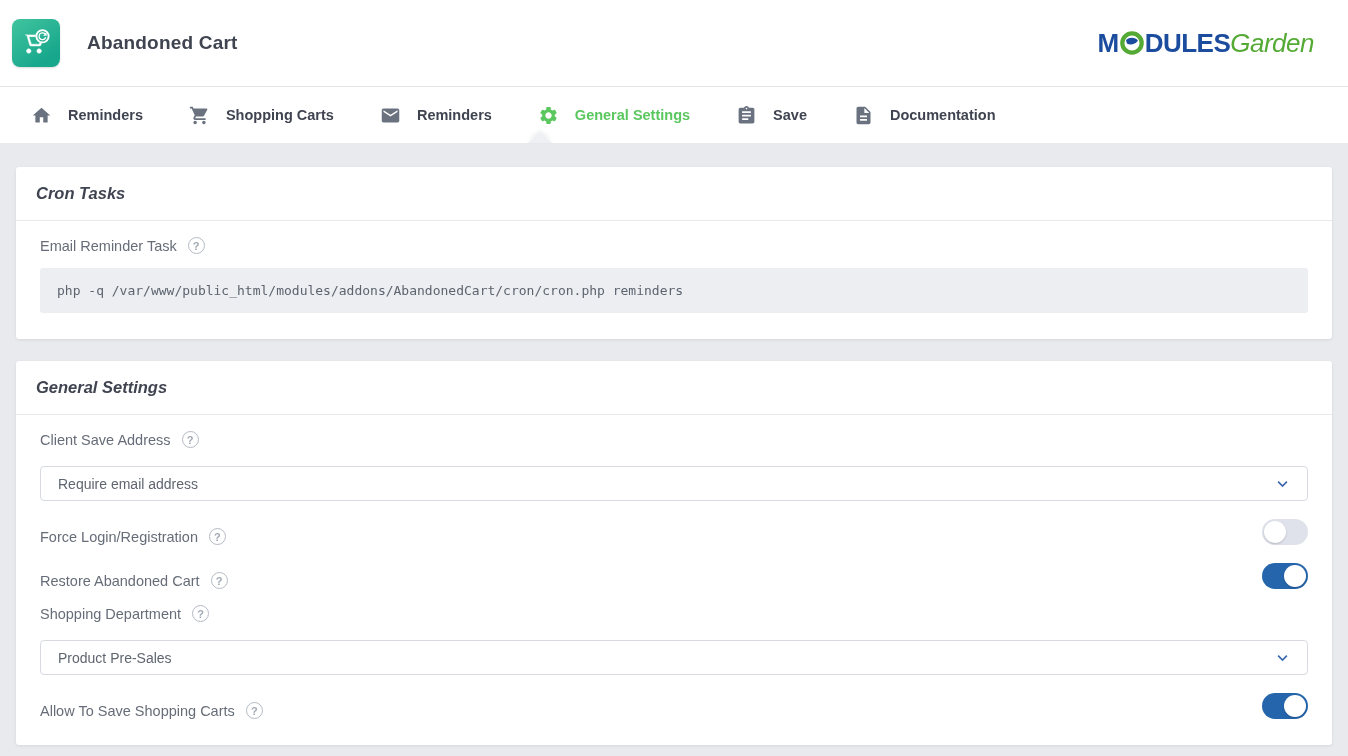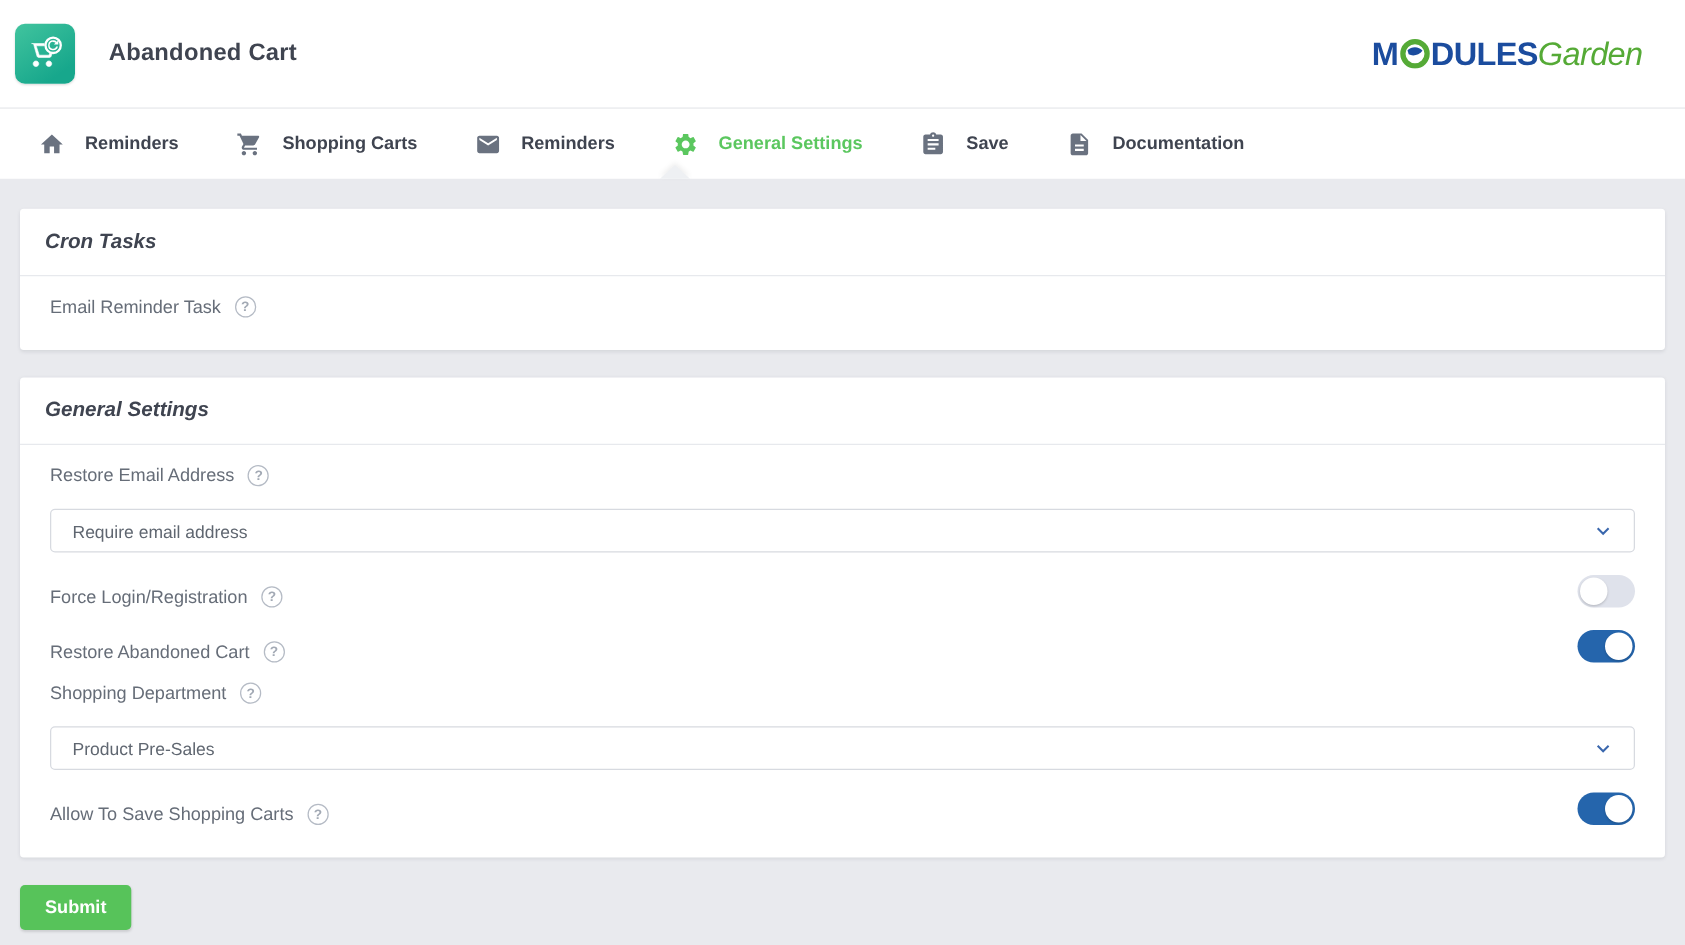--- a/index.html
+++ b/index.html
@@ -117,32 +117,33 @@
   
   <div class="card">
     <div class="card-header">
       <span class="card-title">Cron Tasks</span>
     </div>
     <div class="card-body">
       <div class="field-label">
         <span>Email Reminder Task</span>
         <span class="help-icon">?</span>
       </div>
+      <div class="code-block">php -q /var/www/public_html/modules/addons/AbandonedCart/cron/cron.php reminders</div>
     </div>
   </div>
 
   
   <div class="card">
     <div class="card-header">
       <span class="card-title">General Settings</span>
     </div>
     <div class="card-body">
 
       <div class="field-label">
-        <span>Restore Email Address</span>
+        <span>Client Save Address</span>
         <span class="help-icon">?</span>
       </div>
       <div class="select">
         <span class="value">Require email address</span>
         <svg width="15" height="15" viewBox="0 0 24 24">
             <path fill="none" stroke="#3a67ad" stroke-width="2.6" d="M5 9l7 7 7-7"></path>
           </svg>
       </div>
 
       <div class="setting-row">

